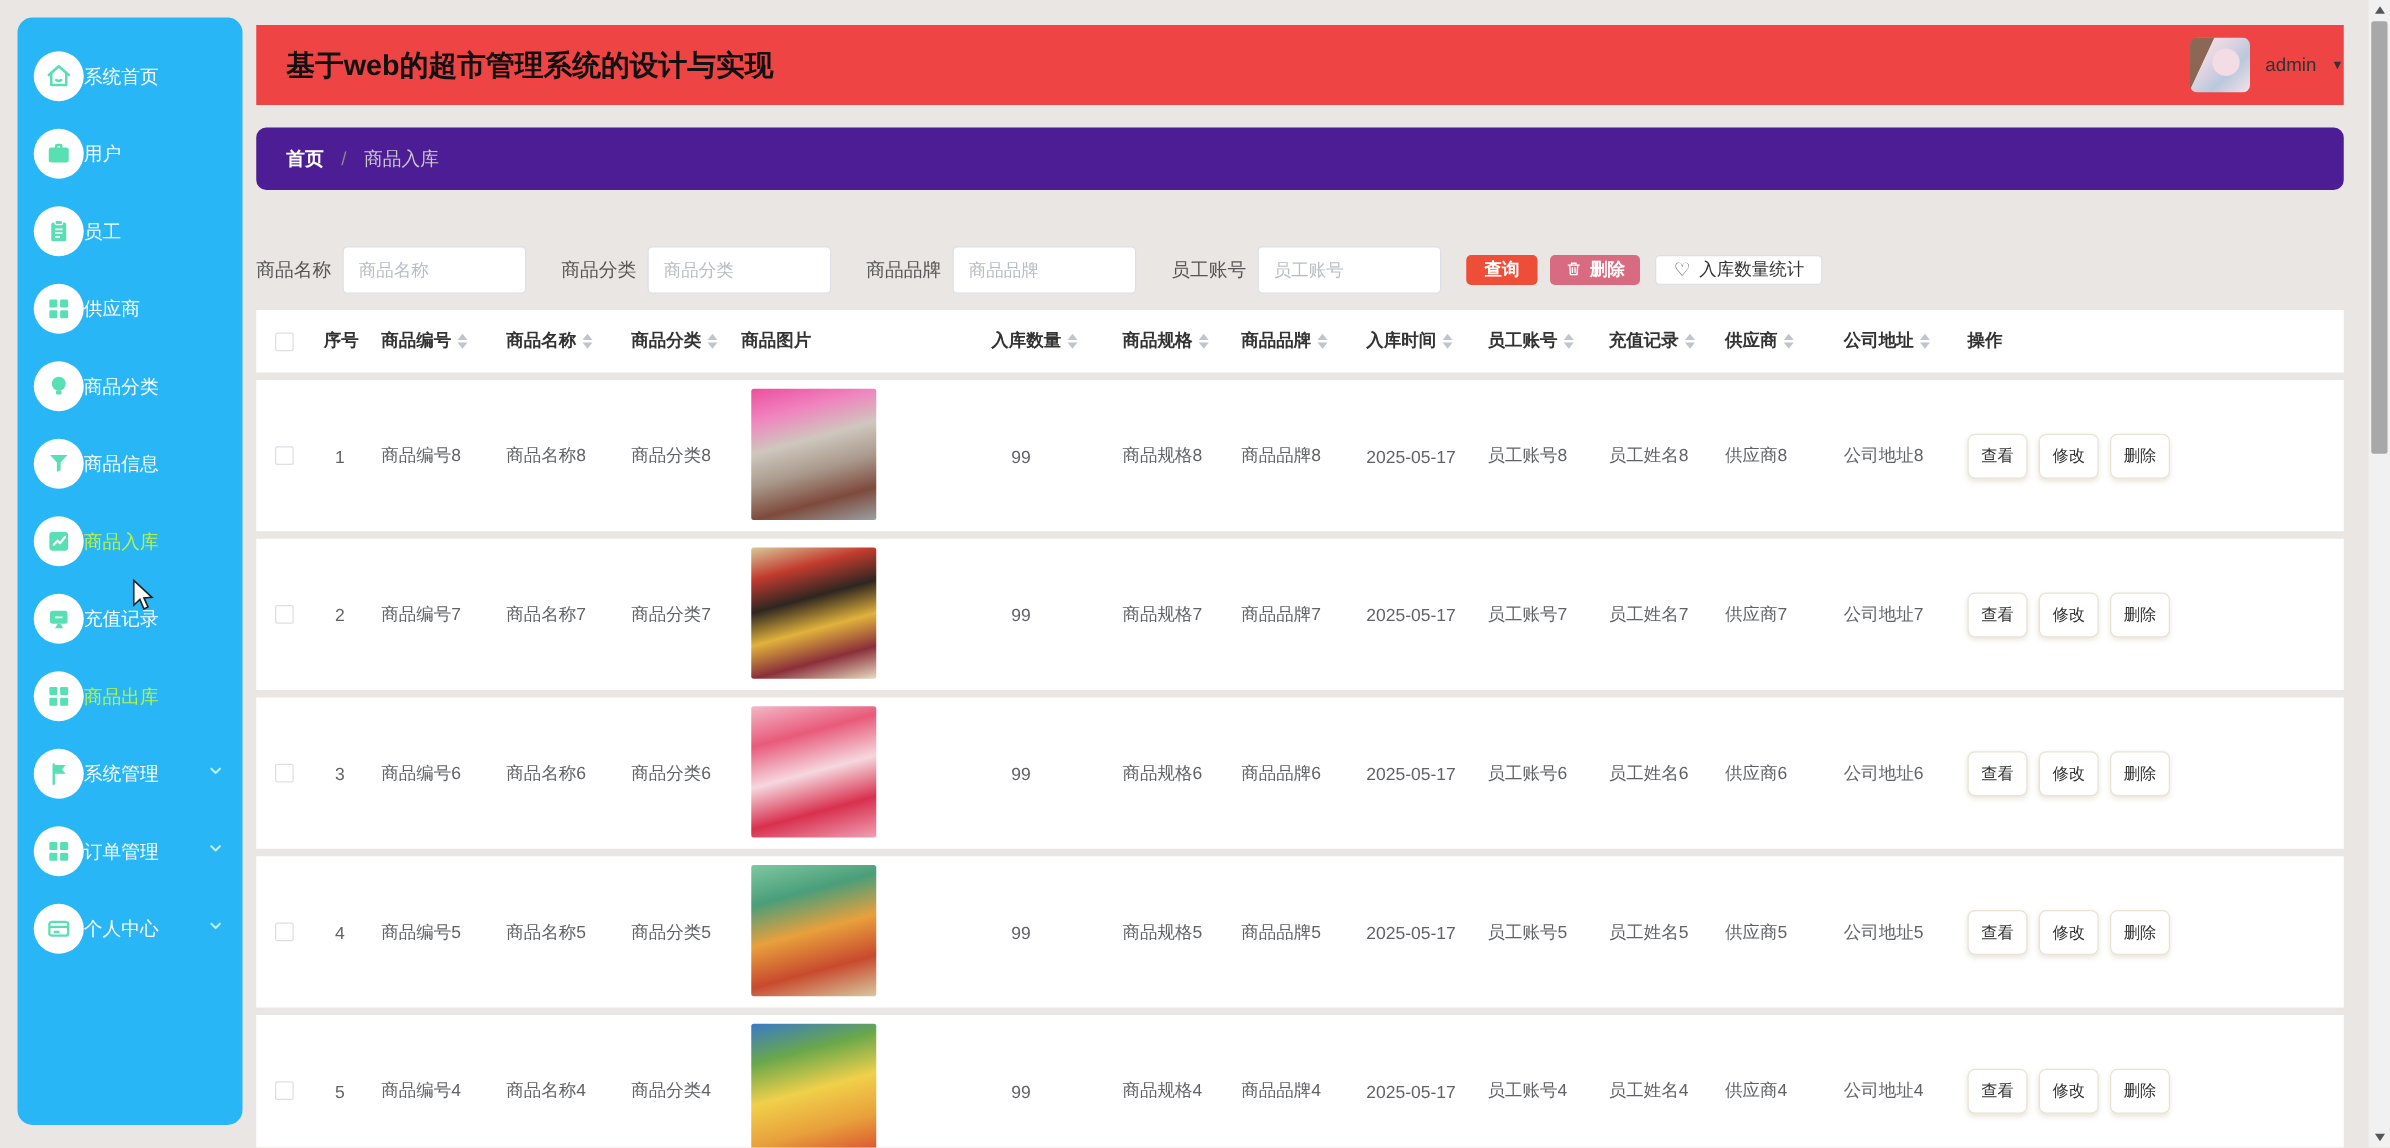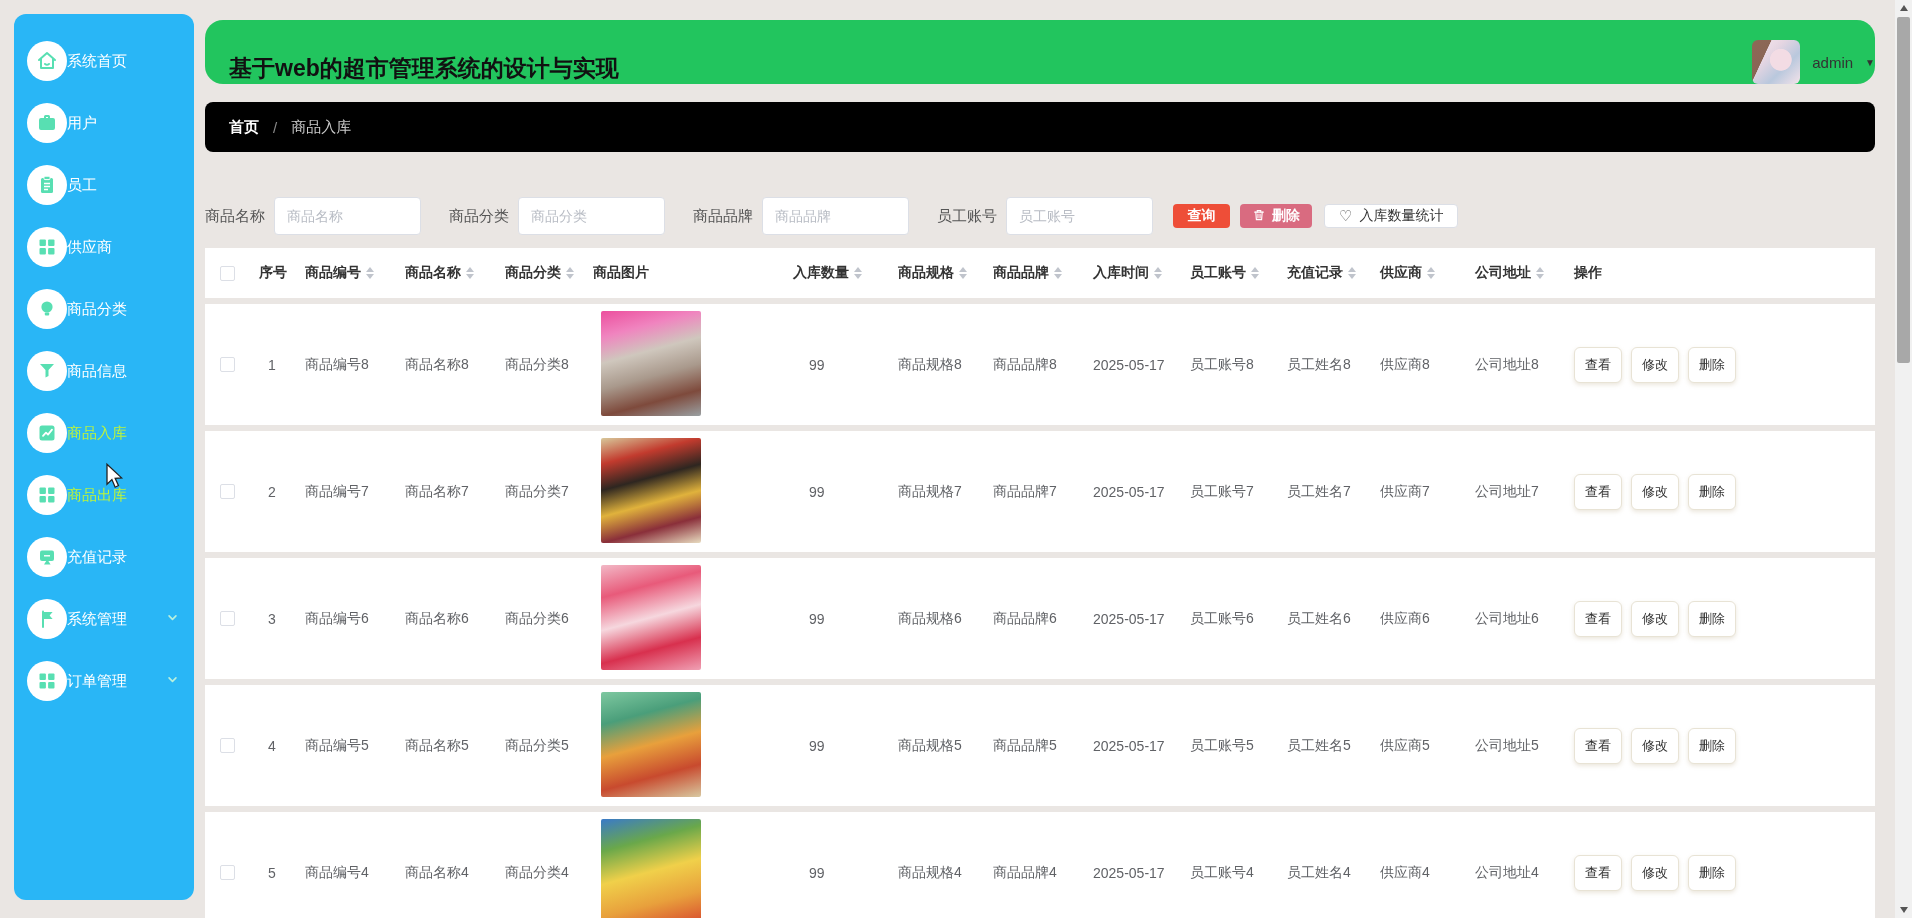--- a/index.html
+++ b/index.html
@@ -31,38 +31,38 @@
   .chevron svg { width:15px; height:15px; }
 
   
   .cursor { position:absolute; left:100px; top:462px; width:28px; height:28px; z-index:50; }
 
   
   .main { position:absolute; left:205px; top:0; width:1670px; height:918px; }
 
   .header-card {
     position:absolute; left:0; top:20px; width:1670px; height:64px;
-    background:#22c55e; border-radius:18px;
-    display:flex; align-items:flex-end;
+    background:#ef4444; border-radius:0;
+    display:flex; align-items:center;
   }
   .page-title { font-size:23px; font-weight:bold; color:#111; margin-left:24px; }
   .user-box { margin-left:auto; display:flex; align-items:center; gap:12px; cursor:pointer; }
   .avatar {
     width:48px; height:44px; border-radius:6px;
     background:
       linear-gradient(115deg, rgba(122,82,60,.85) 28%, rgba(122,82,60,0) 29%),
       radial-gradient(circle at 60% 45%, #f3dce4 0 28%, rgba(0,0,0,0) 30%),
       linear-gradient(135deg,#f9e9ef 0%,#e6d6e2 35%,#b9c8dd 65%,#f4e3ea 100%);
   }
   .user-name { font-size:15px; color:#333; }
   .user-caret { font-size:10px; color:#333; }
 
   .breadcrumb {
     position:absolute; left:0; top:102px; width:1670px; height:50px;
-    background:#000000; border-radius:8px;
+    background:#4c1d95; border-radius:8px;
     display:flex; align-items:center; font-size:15px;
   }
   .bc-home { color:#fff; font-weight:bold; margin-left:24px; cursor:pointer; }
   .bc-sep { color:#8a8a8a; margin:0 14px; }
   .bc-cur { color:#c9c9c9; }
 
   
   .filter-bar {
     position:absolute; left:0; top:196px; width:1670px; height:40px;
     display:flex; align-items:center;
@@ -184,63 +184,76 @@
     </div>
     <div class="nav-item active">
       <span class="nav-circle">
         <svg viewBox="0 0 24 24">
           <rect x="4.5" y="4.5" width="15" height="15" rx="2.5" fill="#58dfb2"></rect>
           <path d="M8 14.8l3-3.2 2 2 4-5" stroke="#fff" stroke-width="1.8" fill="none" stroke-linecap="round" stroke-linejoin="round"></path>
         </svg>
       </span>
       <span class="nav-label">商品入库</span>
     </div>
+    <div class="nav-item">
+      <span class="nav-circle">
+        <svg viewBox="0 0 24 24">
+          <rect x="5" y="5.5" width="14" height="10.5" rx="2" fill="#58dfb2"></rect>
+          <path d="M9 19.5l2.2-3.5h2.2l2.2 3.5z" fill="#58dfb2"></path>
+          <path d="M9 10.8h6" stroke="#fff" stroke-width="1.4"></path>
+        </svg>
+      </span>
+      <span class="nav-label">充值记录</span>
+    </div>
     <div class="nav-item hover">
       <span class="nav-circle">
         <svg viewBox="0 0 24 24" fill="#58dfb2">
           <rect x="4.5" y="4.5" width="6.4" height="6.4" rx="1"></rect>
           <rect x="13.1" y="4.5" width="6.4" height="6.4" rx="1"></rect>
           <rect x="4.5" y="13.1" width="6.4" height="6.4" rx="1"></rect>
           <rect x="13.1" y="13.1" width="6.4" height="6.4" rx="1"></rect>
         </svg>
       </span>
       <span class="nav-label">商品出库</span>
     </div>
     <div class="nav-item">
       <span class="nav-circle">
-        <svg viewBox="0 0 24 24">
-          <rect x="5" y="5.5" width="14" height="10.5" rx="2" fill="#58dfb2"></rect>
-          <path d="M9 19.5l2.2-3.5h2.2l2.2 3.5z" fill="#58dfb2"></path>
-          <path d="M9 10.8h6" stroke="#fff" stroke-width="1.4"></path>
-        </svg>
-      </span>
-      <span class="nav-label">充值记录</span>
-    </div>
-    <div class="nav-item">
-      <span class="nav-circle">
         <svg viewBox="0 0 24 24" fill="#58dfb2">
           <path d="M7 4.5a1 1 0 0 1 2 0V20a1 1 0 0 1-2 0z"></path>
           <path d="M9 5h8.6l-3 3.5 3 3.5H9z"></path>
         </svg>
       </span>
       <span class="nav-label">系统管理</span>
       <span class="chevron"><svg viewBox="0 0 24 24" fill="none" stroke="#b9f0dd" stroke-width="2.6" stroke-linecap="round" stroke-linejoin="round">
           <path d="M6.5 9.5 L12 15 L17.5 9.5"></path>
         </svg></span>
     </div>
     <div class="nav-item">
       <span class="nav-circle">
         <svg viewBox="0 0 24 24" fill="#58dfb2">
           <rect x="4.5" y="4.5" width="6.4" height="6.4" rx="1"></rect>
           <rect x="13.1" y="4.5" width="6.4" height="6.4" rx="1"></rect>
           <rect x="4.5" y="13.1" width="6.4" height="6.4" rx="1"></rect>
           <rect x="13.1" y="13.1" width="6.4" height="6.4" rx="1"></rect>
         </svg>
       </span>
       <span class="nav-label">订单管理</span>
+      <span class="chevron"><svg viewBox="0 0 24 24" fill="none" stroke="#b9f0dd" stroke-width="2.6" stroke-linecap="round" stroke-linejoin="round">
+          <path d="M6.5 9.5 L12 15 L17.5 9.5"></path>
+        </svg></span>
+    </div>
+    <div class="nav-item">
+      <span class="nav-circle">
+        <svg viewBox="0 0 24 24" fill="none" stroke="#58dfb2" stroke-width="1.8">
+          <rect x="4.5" y="6.5" width="15" height="11" rx="2"></rect>
+          <path d="M4.5 10.5h15"></path>
+          <path d="M8 14.5h4.5"></path>
+        </svg>
+      </span>
+      <span class="nav-label">个人中心</span>
       <span class="chevron"><svg viewBox="0 0 24 24" fill="none" stroke="#b9f0dd" stroke-width="2.6" stroke-linecap="round" stroke-linejoin="round">
           <path d="M6.5 9.5 L12 15 L17.5 9.5"></path>
         </svg></span>
     </div>
   </aside>
 
 <span class="cursor">
   <svg viewBox="0 0 24 24">
       <path d="M6 2 L6 19 L10.2 15 L13 21.6 L15.8 20.2 L13 14 L18.5 13.6 Z" fill="#fff" stroke="#222" stroke-width="1.1"></path>
     </svg>

